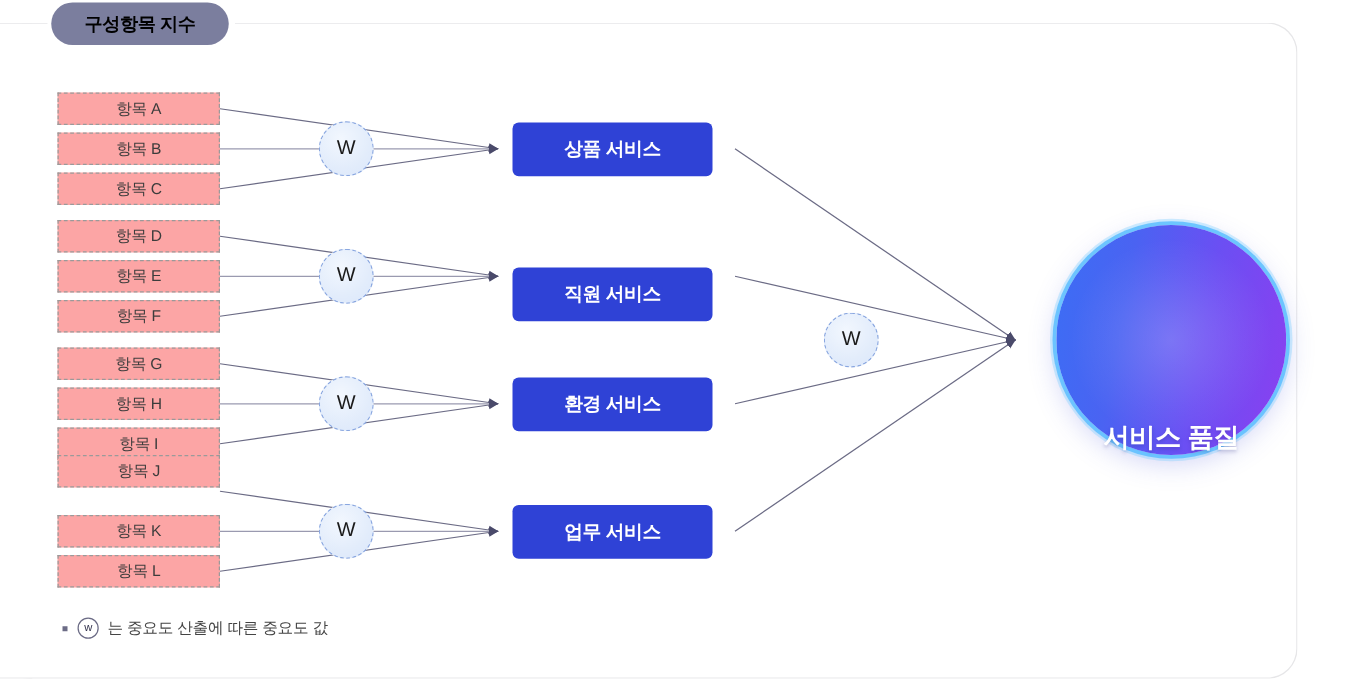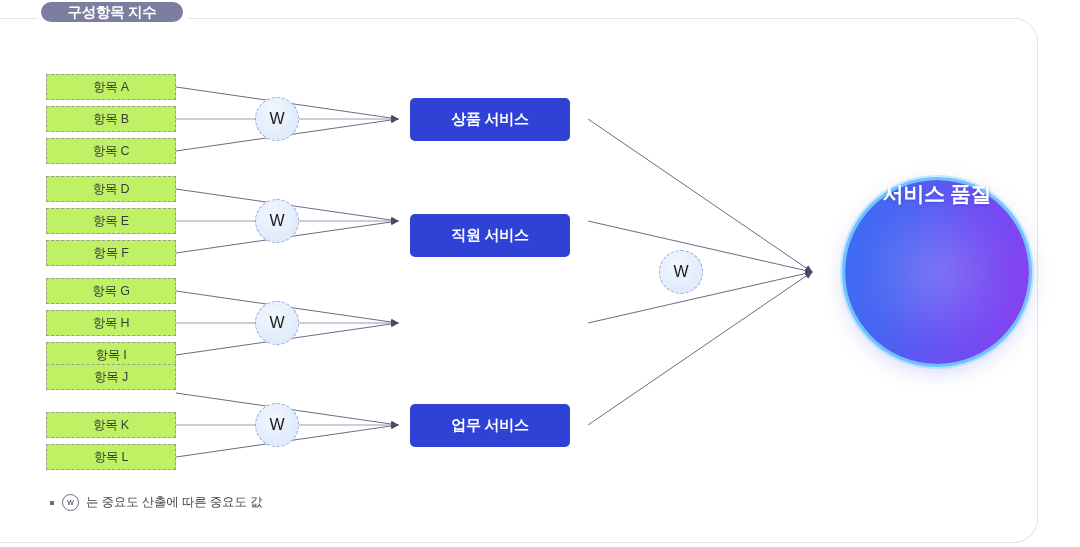--- a/index.html
+++ b/index.html
@@ -58,42 +58,42 @@
     height: 14px;
     background: #ffffff;
   }
 
   
   .badge {
     position: absolute;
     left: 41px;
     top: 2px;
     width: 142px;
-    height: 20px;
+    height: 34px;
     border-radius: 17px;
     background: #7b7e9e;
-    color: #ffffff;
+    color: #000000;
     font-size: 14.5px;
     font-weight: bold;
     display: flex;
     align-items: center;
     justify-content: center;
     letter-spacing: -0.3px;
     z-index: 6;
   }
 
   
   .item-box {
     position: absolute;
     left: 46px;
     width: 130px;
     height: 26px;
     box-sizing: border-box;
     border: 1px dashed #9a9a9a;
-    background: #bef264;
+    background: #fca5a5;
     color: #3c3c3c;
     font-size: 12.5px;
     display: flex;
     align-items: center;
     justify-content: center;
     letter-spacing: -0.2px;
     z-index: 3;
   }
 
   
@@ -141,21 +141,21 @@
     height: 184px;
     border-radius: 50%;
     background:
       radial-gradient(circle at 50% 50%, rgba(255,255,255,0.18) 0%, rgba(255,255,255,0.05) 42%, rgba(255,255,255,0) 62%),
       linear-gradient(100deg, #3b6ef5 0%, #4a63f2 30%, #6b4ff3 62%, #8b3ff0 100%);
     box-shadow:
       0 0 0 3px rgba(92, 190, 255, 0.85),
       0 0 0 5px rgba(120, 205, 255, 0.35),
       0 6px 22px rgba(80, 90, 220, 0.28);
     display: flex;
-    align-items: flex-start;
+    align-items: flex-end;
     justify-content: center;
     z-index: 4;
   }
   .sphere-label {
     color: #ffffff;
     font-size: 21px;
     font-weight: bold;
     letter-spacing: -0.4px;
     text-shadow: 0 1px 3px rgba(40,40,120,0.25);
   }
@@ -256,20 +256,21 @@
   <div class="item-box" style="top:176px">항목 D</div>
   <div class="item-box" style="top:240px">항목 F</div>
   <div class="item-box" style="top:208px">항목 E</div>
   <div class="w-circle" style="left:255px; top:199px">W</div>
   <div class="svc-box" style="top:214px">직원 서비스</div>
 
   <div class="item-box" style="top:278px">항목 G</div>
   <div class="item-box" style="top:310px">항목 H</div>
   <div class="item-box" style="top:342px">항목 I</div>
   <div class="w-circle" style="left:255px; top:301px">W</div>
+  <div class="svc-box" style="top:302px">환경 서비스</div>
 
   <div class="item-box" style="top:364px">항목 J</div>
   <div class="item-box" style="top:412px">항목 K</div>
   <div class="item-box" style="top:444px">항목 L</div>
   <div class="w-circle" style="left:255px; top:403px">W</div>
   <div class="svc-box" style="top:404px">업무 서비스</div>
 
   <div class="w-circle" style="left:659px; top:250px">W</div>
 
   <div class="sphere">

